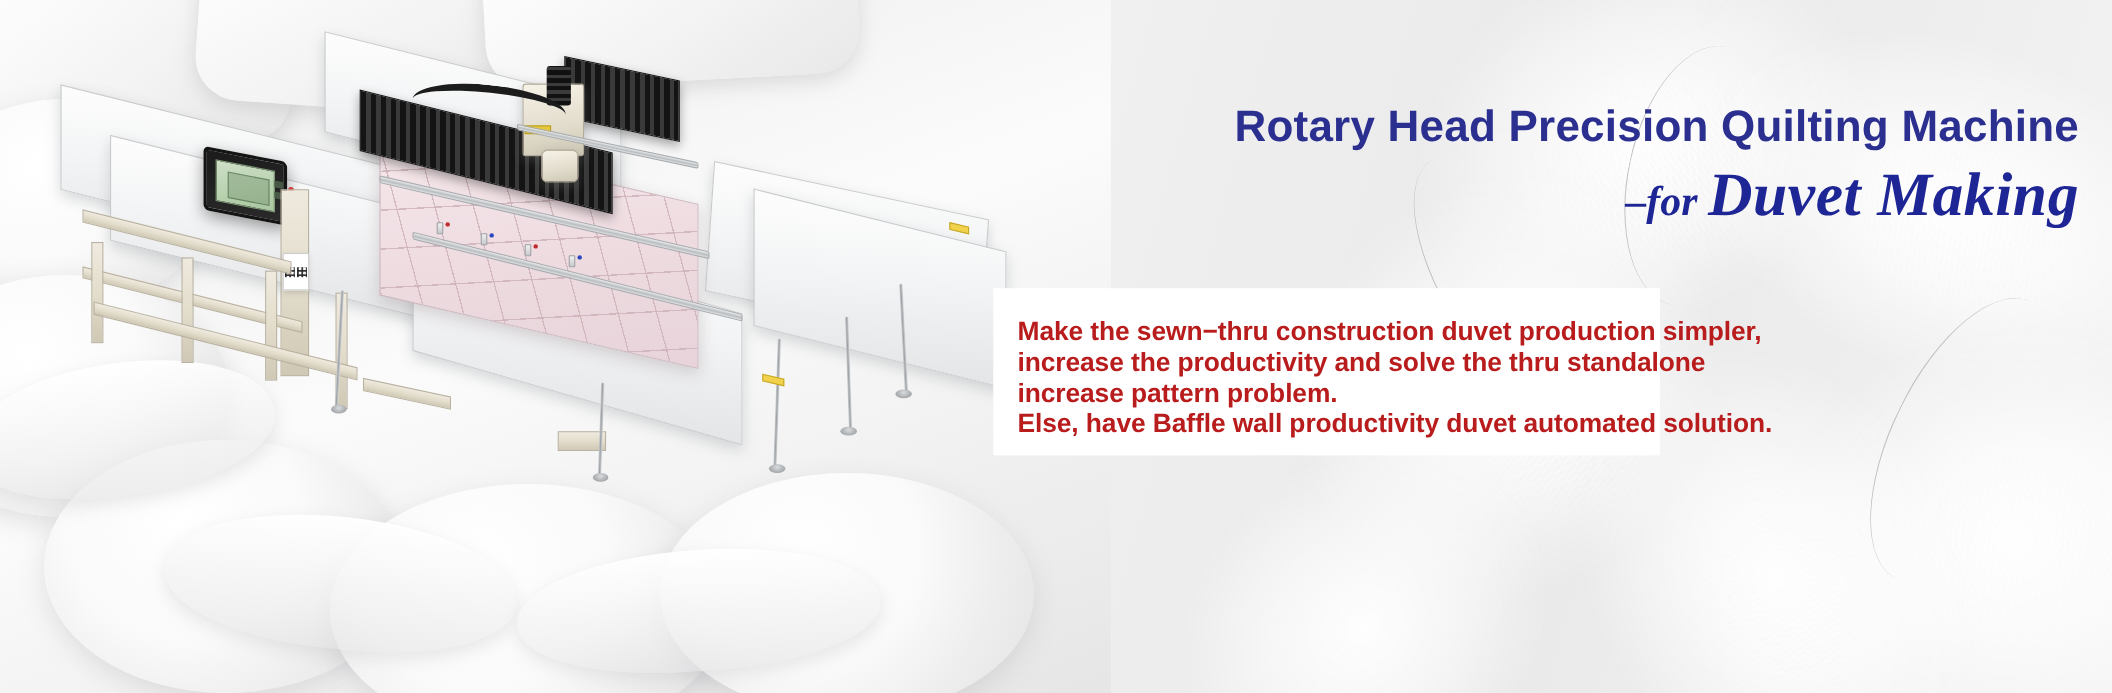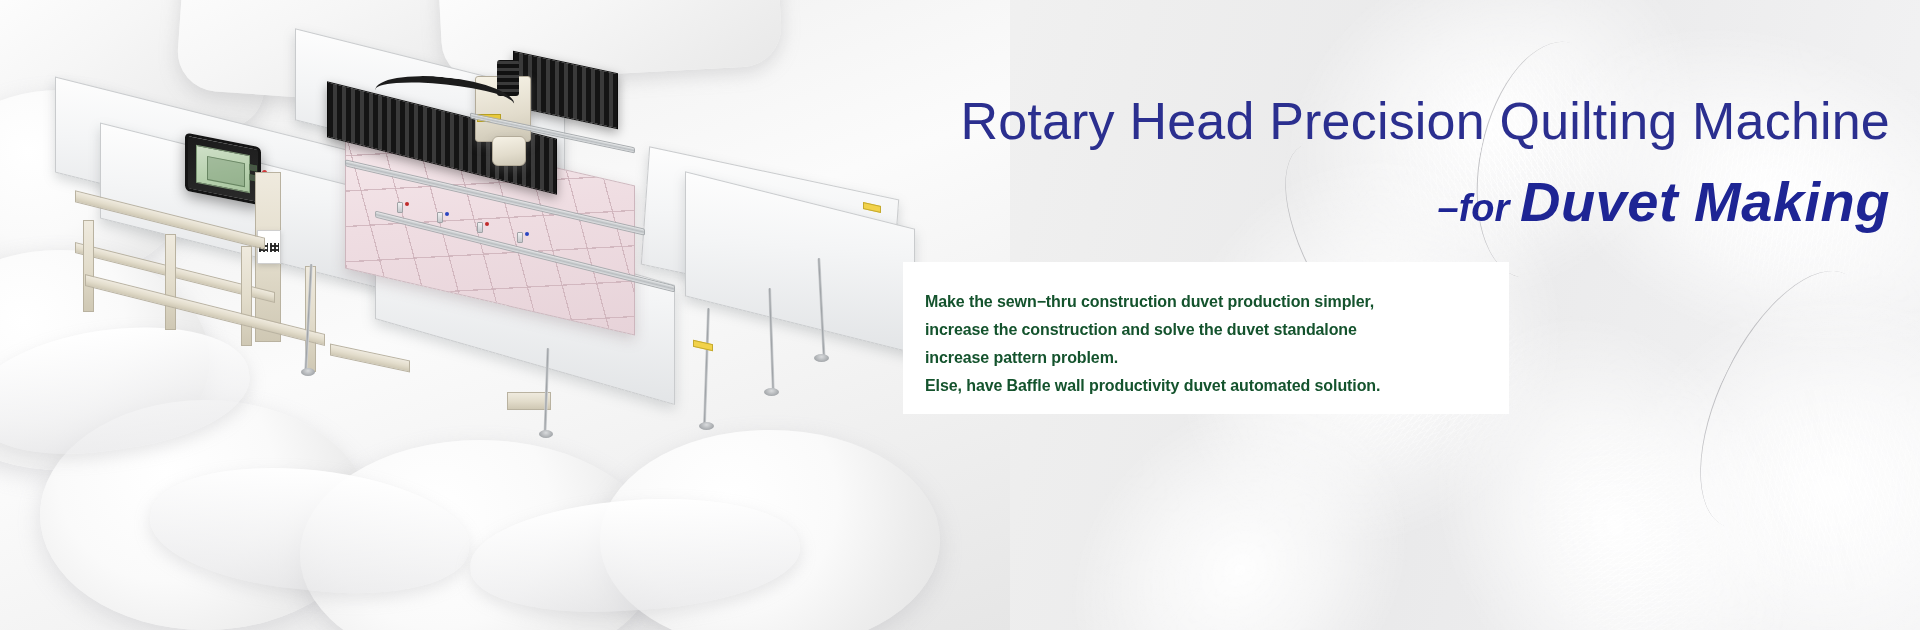--- a/index.html
+++ b/index.html
@@ -156,39 +156,39 @@
     background-size:4px 4px;
     background-blend-mode:multiply;
     opacity:.85;
   }
   .yellow-tag{ background:#e8c93c; border:1px solid #b79f22; }
   .warn-tag{ background:#f2d24a; border:1px solid #c4a92f; }
 
   
   .headline{ position:absolute; right:30px; top:94px; text-align:right; }
   .hl-line1{
-    font-size:52px; font-weight:400; letter-spacing:.2px;
+    font-size:40px; font-weight:700; letter-spacing:.2px;
     color:#2b2f8f; line-height:1.05; white-space:nowrap;
   }
   .hl-line2{
-    margin-top:24px; white-space:nowrap;
-    color:#1e2594; line-height:1.05;
+    margin-top:12px; white-space:nowrap;
+    color:#1e2594; line-height:1.05;font-family:Liberation Serif, serif;
   }
   .hl-for{ font-size:38px; font-weight:700; font-style:italic; letter-spacing:0px; }
   .hl-strong{ font-size:56px; font-weight:700; font-style:italic; letter-spacing:.5px; }
 
   
   .descbox{
     position:absolute; left:903px; top:262px;
     width:606px; height:152px;
     background:#ffffff;
     padding:26px 0 0 22px;
   }
   .descline{
-    font-size:16px; font-weight:700; color:#14532d;
+    font-size:24px; font-weight:700; color:#b91c1c;
     line-height:28px; white-space:nowrap; letter-spacing:-.1px;
   }
 </style>
 </head>
 <body>
 
 <div class="banner">
 
   <div class="feather-field">
     <div class="feather f1"></div>
@@ -299,18 +299,18 @@
 
   <div class="headline">
     <div class="hl-line1">Rotary Head Precision Quilting Machine</div>
     <div class="hl-line2">
       <span class="hl-for">–for </span><span class="hl-strong">Duvet Making</span>
     </div>
   </div>
 
   <div class="descbox">
     <div class="descline">Make the sewn−thru construction duvet production simpler,</div>
-    <div class="descline">increase the construction and solve the duvet standalone</div>
+    <div class="descline">increase the productivity and solve the thru standalone</div>
     <div class="descline">increase pattern problem.</div>
     <div class="descline">Else, have Baffle wall productivity duvet automated solution.</div>
   </div>
 
 </div>
 
 </body></html>

